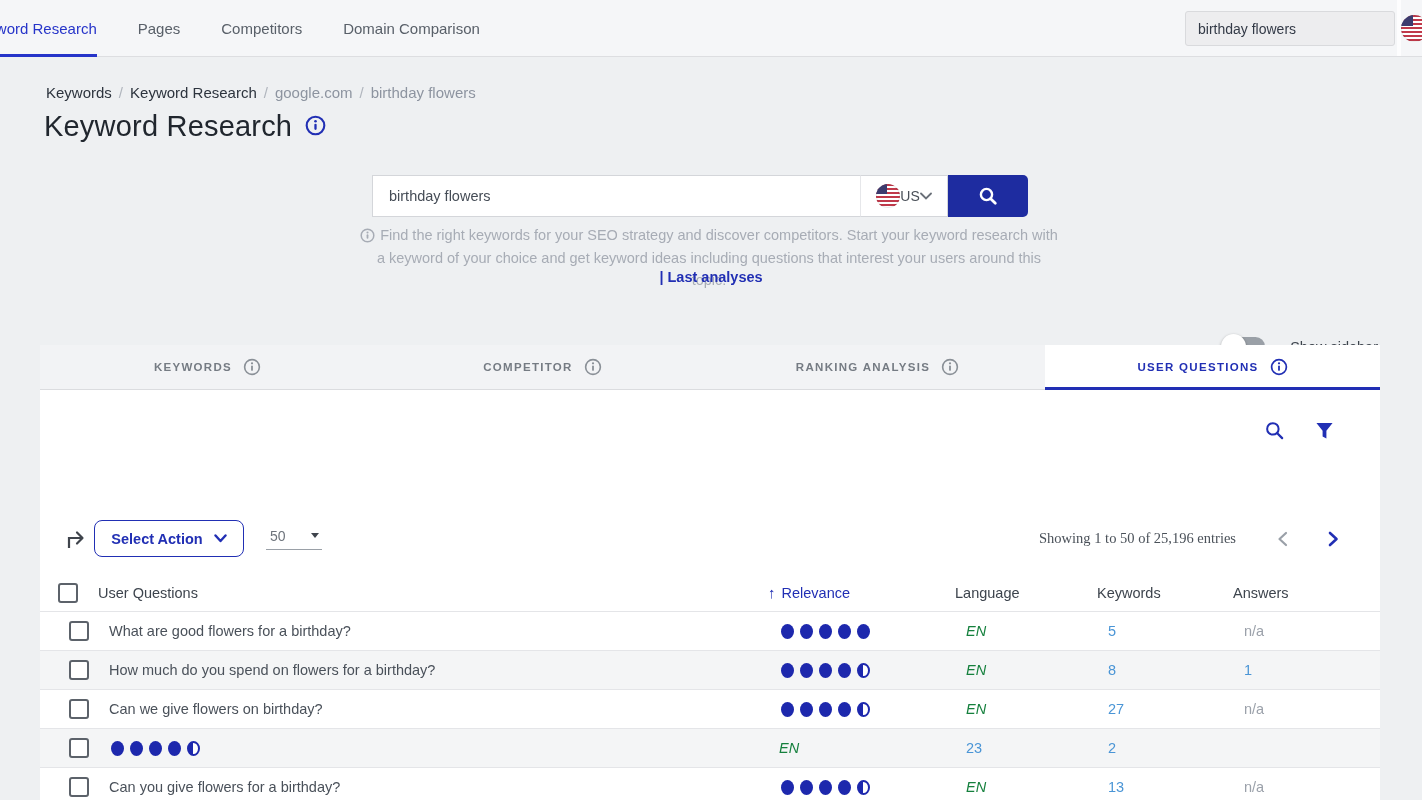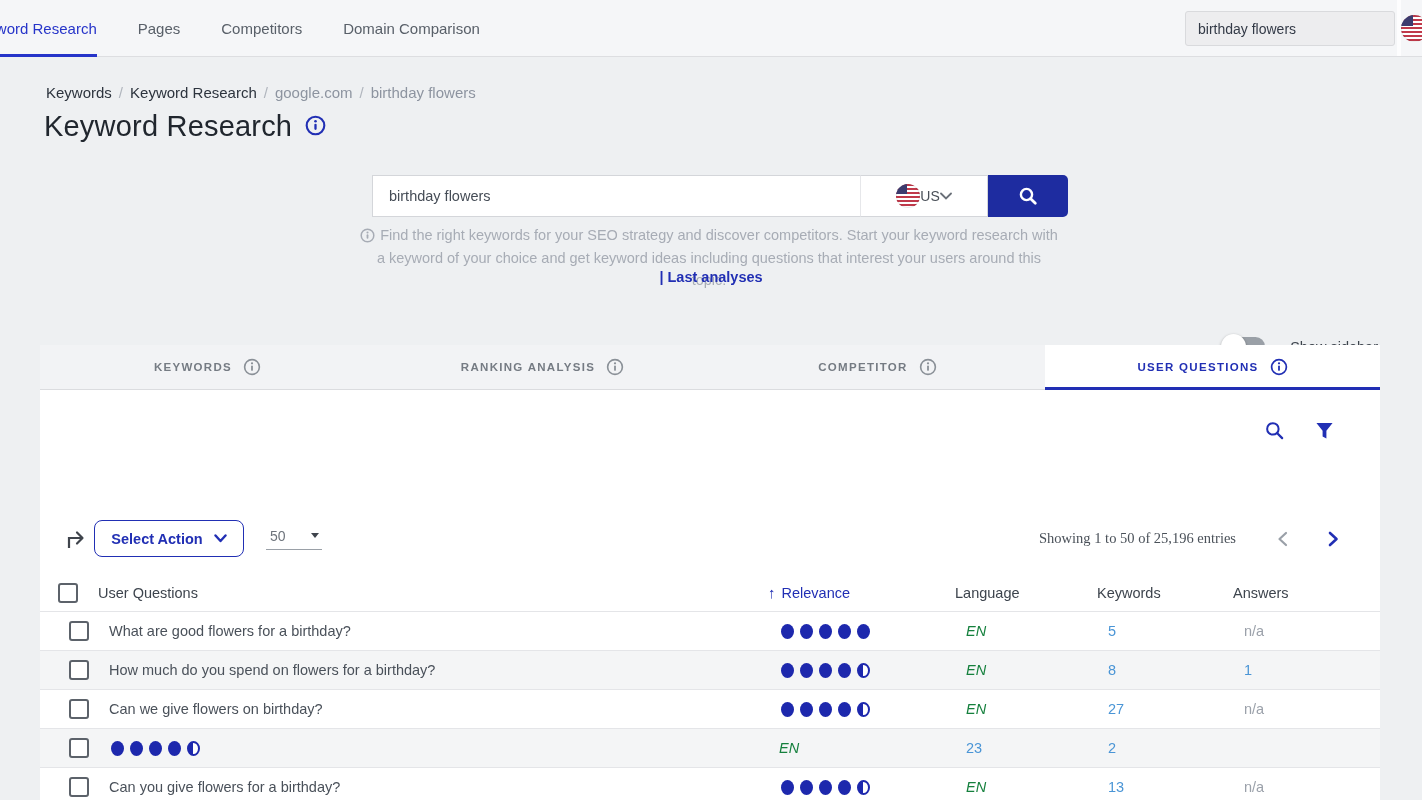--- a/index.html
+++ b/index.html
@@ -54,21 +54,21 @@
   .info-svg { display:inline-block; }
 
   
   .search-block { position:absolute; top:175px; left:372px; display:flex; height:42px; }
   .search-input {
     width:488px; height:42px; background:#fff; border:1px solid #d4d6da; border-right:none;
     padding-left:16px; font-size:14.5px; color:#454c56; outline:none;
     font-family:"Liberation Sans", sans-serif;
   }
   .country-select {
-    width:128px; background:#fff; border:1px solid #d4d6da; border-left:1px solid #e6e7ea;
+    width:88px; background:#fff; border:1px solid #d4d6da; border-left:1px solid #e6e7ea;
     display:flex; align-items:center; justify-content:center; 
     font-size:14px; color:#4a5058; cursor:pointer;
   }
   .search-btn {
     width:80px; background:#1e2ca0; border-radius:0 5px 5px 0; border:none;
     display:flex; align-items:center; justify-content:center; cursor:pointer;
   }
   .search-desc {
     position:absolute; top:224px; left:359px; width:700px; text-align:center;
     font-size:14.5px; line-height:22.5px; color:#a7acb5;
@@ -214,29 +214,29 @@
   <div class="tabs">
     <div class="tab">
       <span>Keywords</span>
       <svg width="18" height="18" viewBox="0 0 20 20">
           <circle cx="10" cy="10" r="8.2" fill="none" stroke="#8a9097" stroke-width="1.8"></circle>
           <circle cx="10" cy="5.9" r="1.25" fill="#8a9097"></circle>
           <rect x="9" y="8.3" width="2" height="6" rx="1" fill="#8a9097"></rect>
         </svg>
     </div>
     <div class="tab">
-      <span>Ranking Analysis</span>
+      <span>Competitor</span>
       <svg width="18" height="18" viewBox="0 0 20 20">
           <circle cx="10" cy="10" r="8.2" fill="none" stroke="#8a9097" stroke-width="1.8"></circle>
           <circle cx="10" cy="5.9" r="1.25" fill="#8a9097"></circle>
           <rect x="9" y="8.3" width="2" height="6" rx="1" fill="#8a9097"></rect>
         </svg>
     </div>
     <div class="tab">
-      <span>Competitor</span>
+      <span>Ranking Analysis</span>
       <svg width="18" height="18" viewBox="0 0 20 20">
           <circle cx="10" cy="10" r="8.2" fill="none" stroke="#8a9097" stroke-width="1.8"></circle>
           <circle cx="10" cy="5.9" r="1.25" fill="#8a9097"></circle>
           <rect x="9" y="8.3" width="2" height="6" rx="1" fill="#8a9097"></rect>
         </svg>
     </div>
     <div class="tab active">
       <span>User Questions</span>
       <svg width="18" height="18" viewBox="0 0 20 20">
           <circle cx="10" cy="10" r="8.2" fill="none" stroke="#212fb4" stroke-width="1.9"></circle>

